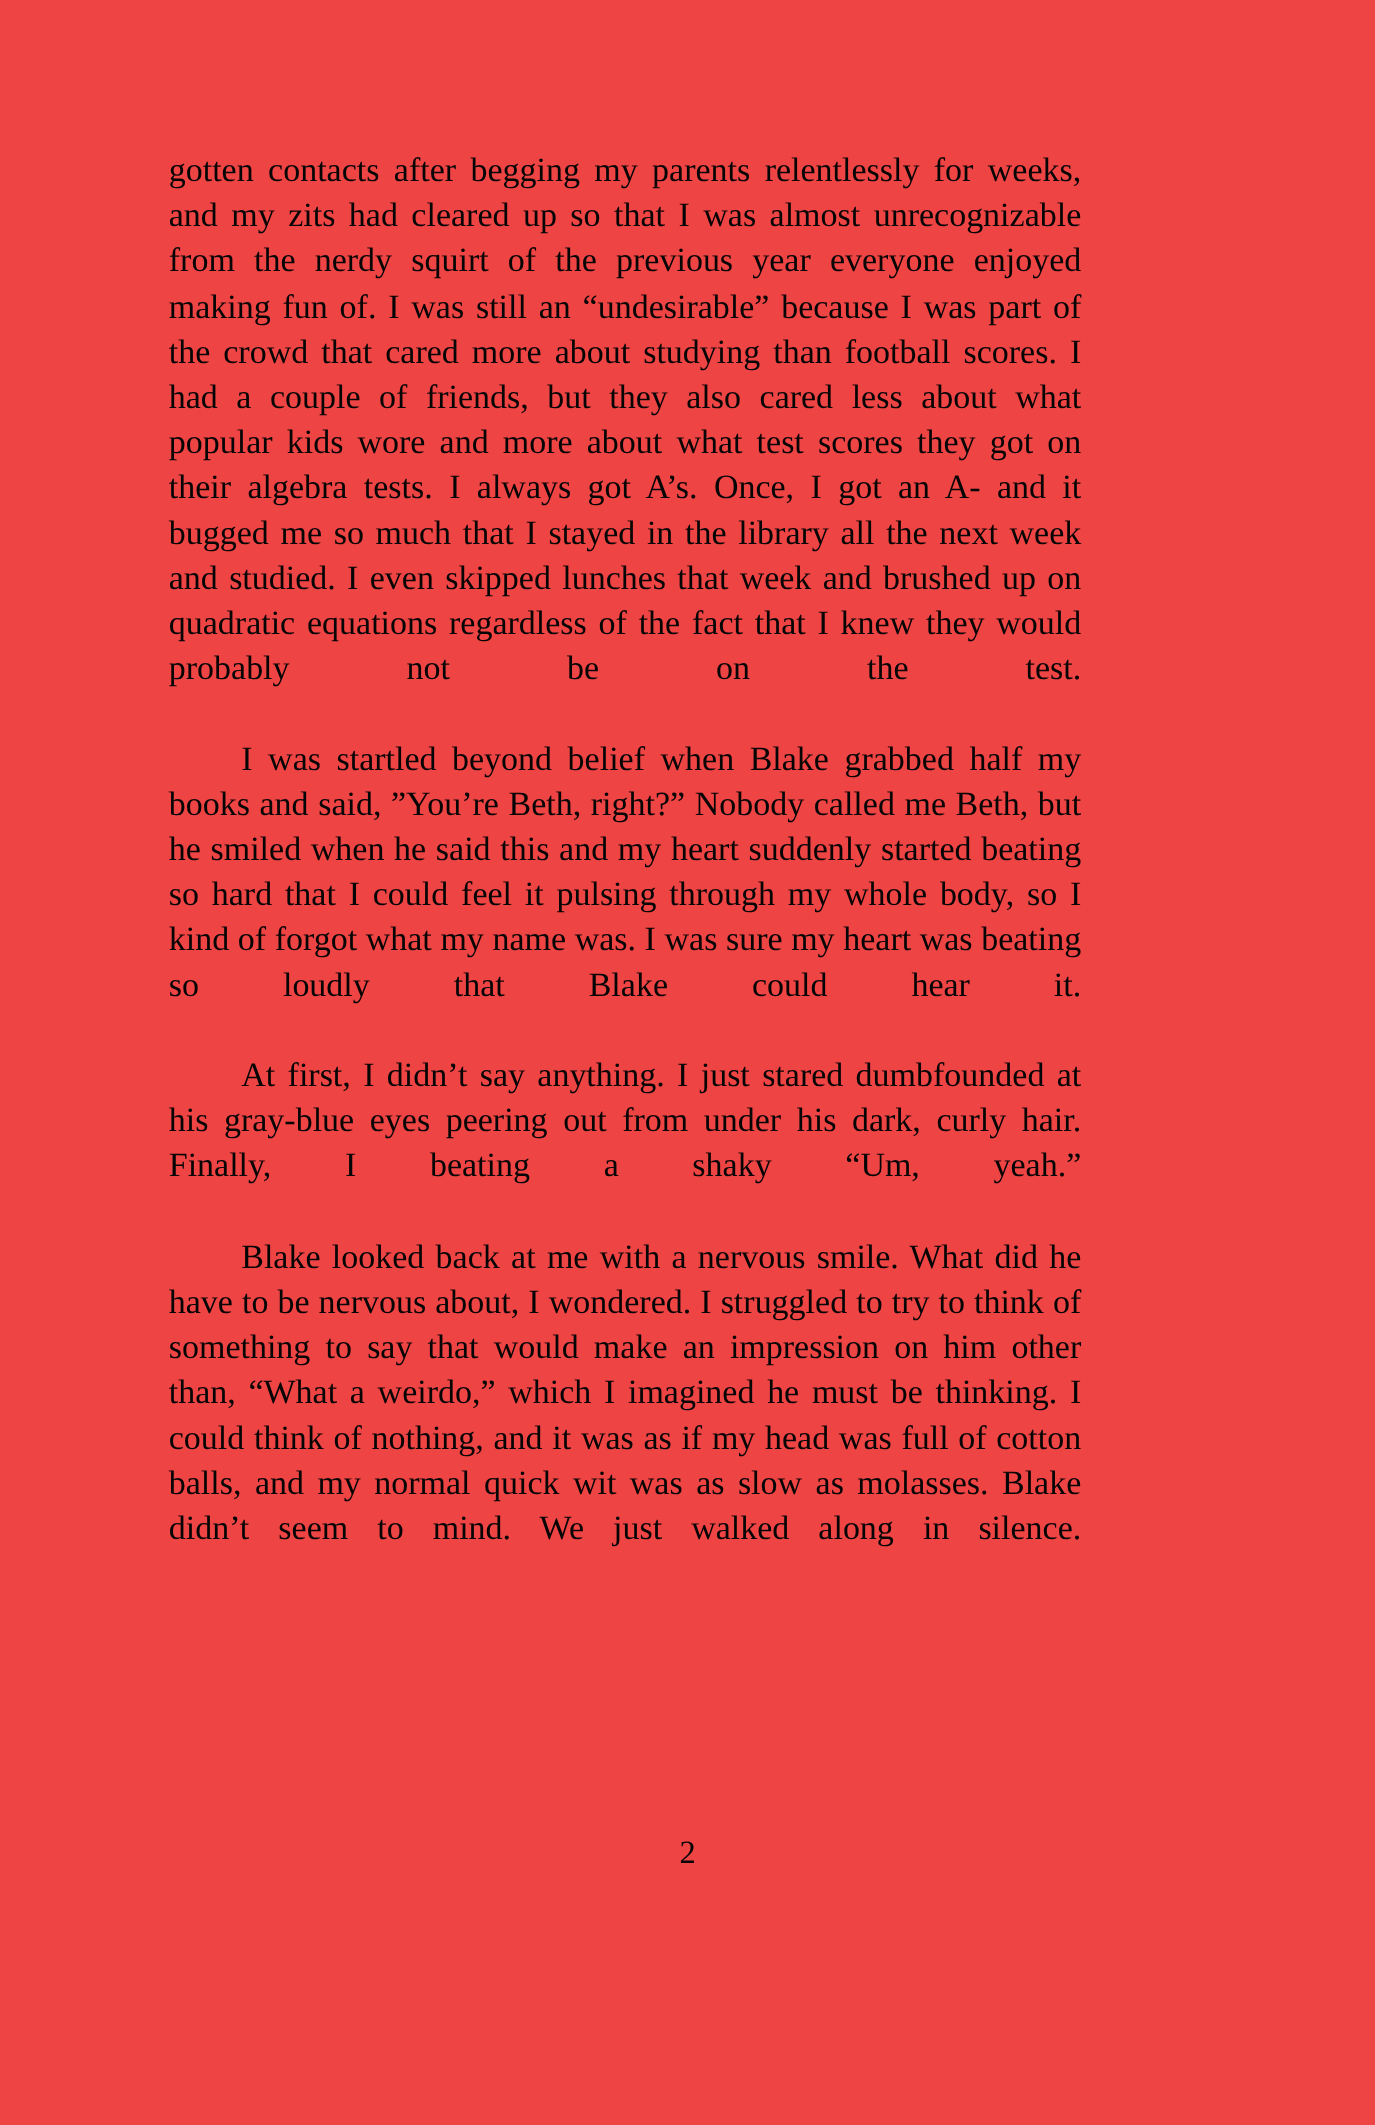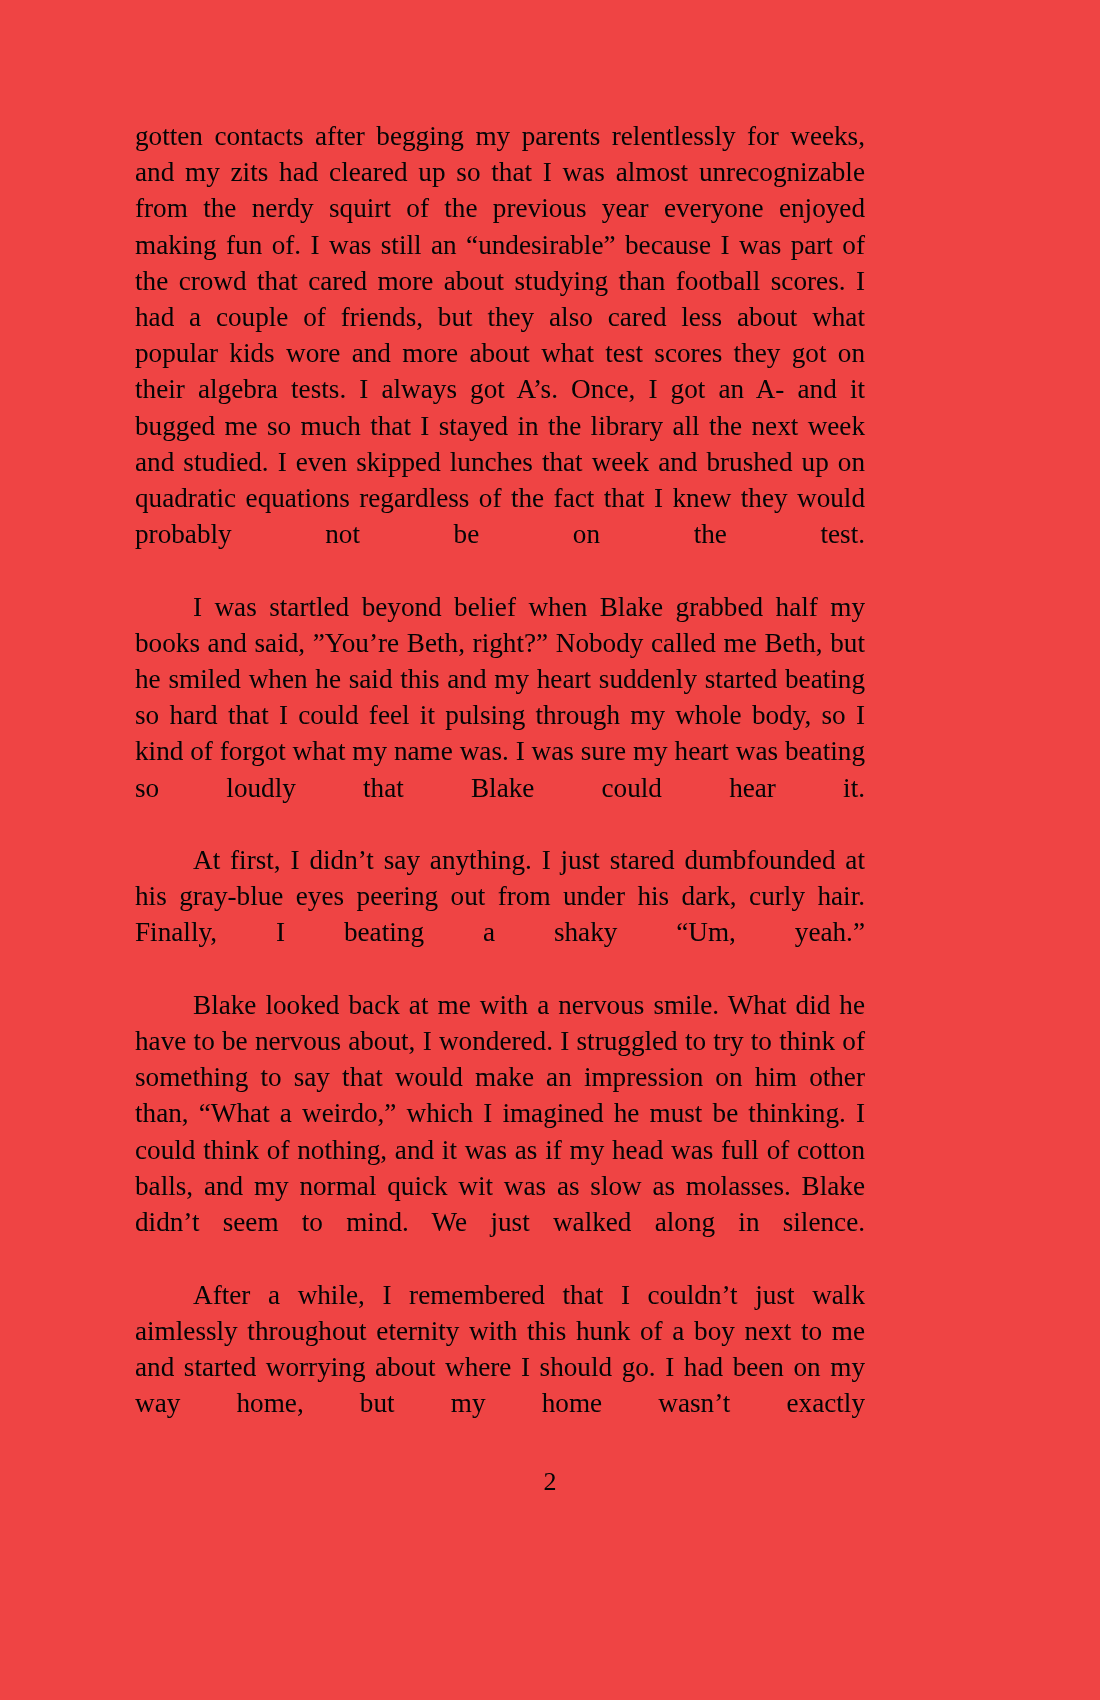--- a/index.html
+++ b/index.html
@@ -69,19 +69,18 @@
   <div class="text-column">
 
     <p class="para">gotten contacts after begging my parents relentlessly for weeks, and my zits had cleared up so that I was almost unrecognizable from the nerdy squirt of the previous year everyone enjoyed making fun of. I was still an “undesirable” because I was part of the crowd that cared more about studying than football scores. I had a couple of friends, but they also cared less about what popular kids wore and more about what test scores they got on their algebra tests. I always got A’s. Once, I got an A- and it bugged me so much that I stayed in the library all the next week and studied. I even skipped lunches that week and brushed up on quadratic equations regardless of the fact that I knew they would probably not be on the test.</p>
 
     <p class="para indent">I was startled beyond belief when Blake grabbed half my books and said, ”You’re Beth, right?” Nobody called me Beth, but he smiled when he said this and my heart suddenly started beating so hard that I could feel it pulsing through my whole body, so I kind of forgot what my name was. I was sure my heart was beating so loudly that Blake could hear it.</p>
 
     <p class="para indent">At first, I didn’t say anything. I just stared dumbfounded at his gray-blue eyes peering out from under his dark, curly hair. Finally, I beating a shaky “Um, yeah.”</p>
 
     <p class="para indent">Blake looked back at me with a nervous smile. What did he have to be nervous about, I wondered. I struggled to try to think of something to say that would make an impression on him other than, “What a weirdo,” which I imagined he must be thinking. I could think of nothing, and it was as if my head was full of cotton balls, and my normal quick wit was as slow as molasses. Blake didn’t seem to mind. We just walked along in silence.</p>
 
-    <p class="para indent">After a while, I remembered that I couldn’t just walk aimlessly throughout eternity with this hunk of a boy next to me and started worrying about where I should go. I had been on my way home, but my home wasn’t exactly</p>
 
   </div>
 
   <div class="page-number">2</div>
 
 </div>
 
 </body></html>

